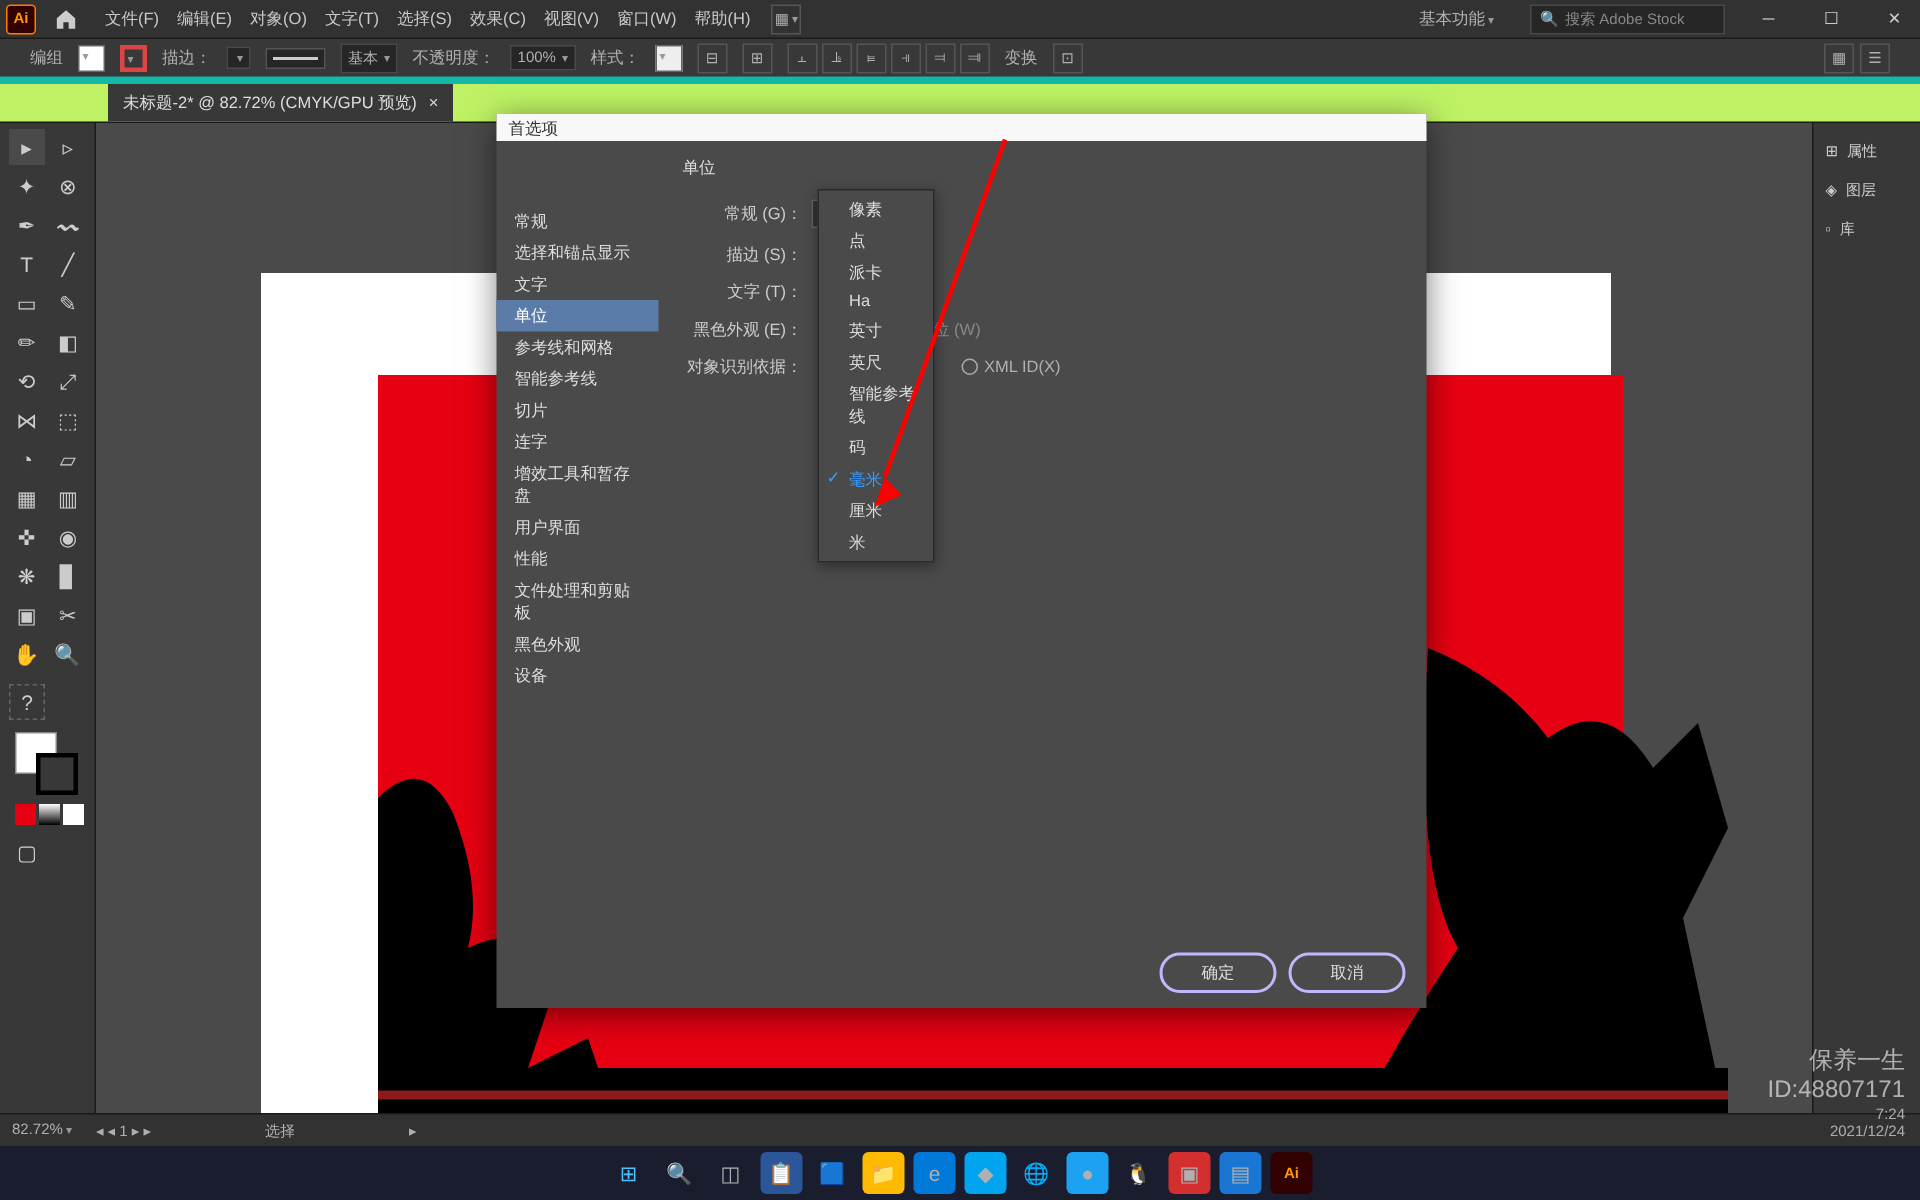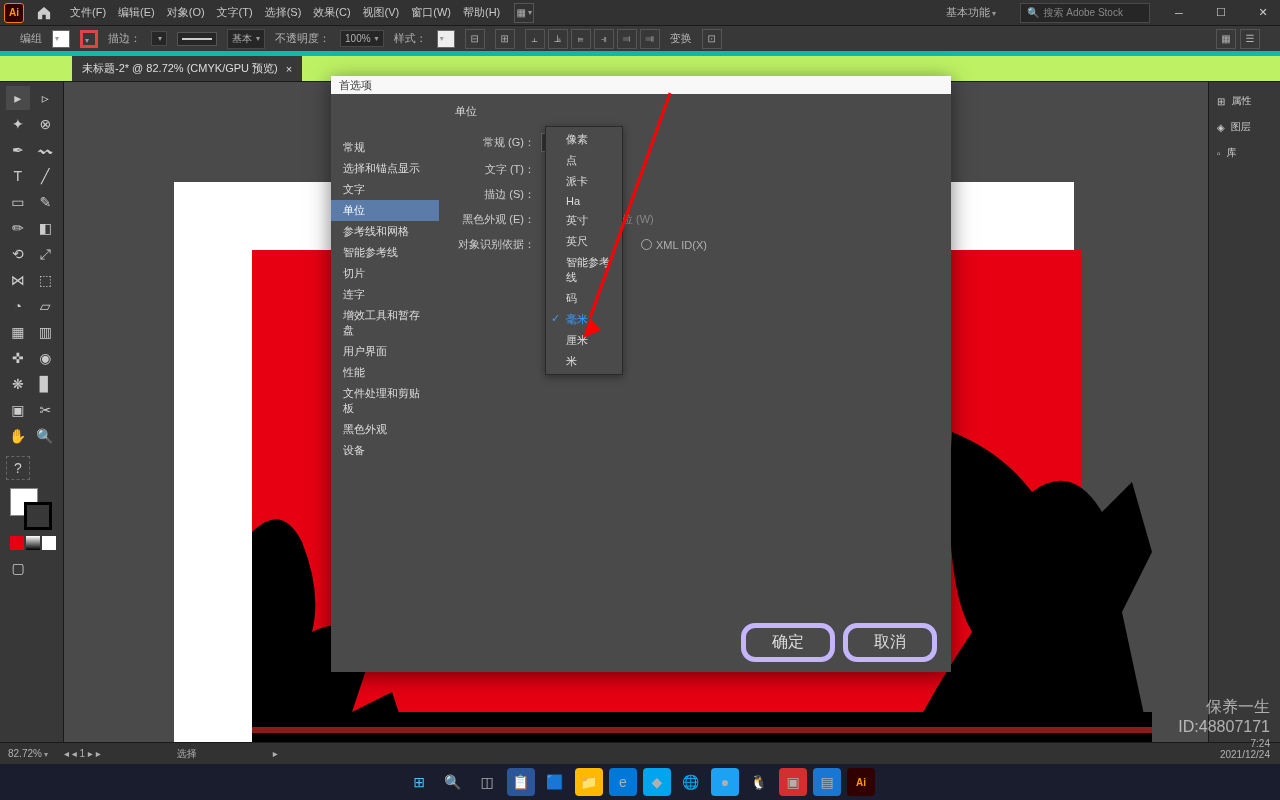--- a/index.html
+++ b/index.html
@@ -44,21 +44,21 @@
 .dialog-content { flex: 1; padding: 10px 16px; }
 .content-header { font-size: 11px; color: #ddd; margin-bottom: 14px; }
 .form-row { display: flex; align-items: center; margin-bottom: 10px; font-size: 11px; }
 .form-label { width: 80px; text-align: right; margin-right: 6px; color: #ccc; }
 .form-select { background: #333; border: 1px solid #666; padding: 1px 16px 1px 6px; color: #ddd; font-size: 11px; position: relative; min-width: 50px; }
 .dropdown-menu { position: absolute; top: 94px; left: 545px; width: 78px; background: #4a4a4a; border: 1px solid #2a2a2a; z-index: 200; padding: 2px 0; box-shadow: 0 2px 8px rgba(0,0,0,0.4); margin-top: 32px; }
 .dropdown-item { padding: 3px 8px 3px 20px; font-size: 11px; color: #ddd; cursor: pointer; position: relative; }
 .dropdown-item.selected { color: #3a9bff; }
 .dropdown-item.selected::before { content: "✓"; position: absolute; left: 5px; }
 .dialog-footer { position: absolute; bottom: 10px; right: 14px; display: flex; gap: 8px; }
-.dlg-btn { padding: 4px 26px; border: 5px solid #c4b5fd; border-radius: 14px; background: transparent; color: #ddd; font-size: 16px; cursor: pointer; margin-top: 28px; }
+.dlg-btn { padding: 4px 26px; border: 2px solid #c4b5fd; border-radius: 14px; background: transparent; color: #ddd; font-size: 11px; cursor: pointer; margin-top: 28px; }
 .arrow-annotation { position: absolute; z-index: 300; pointer-events: none; }
 .radio { width: 11px; height: 11px; border: 1px solid #aaa; border-radius: 50%; display: inline-block; }
 .taskbar { position: absolute; bottom: 0; left: 0; right: 0; height: 36px; background: #1a1d2e; display: flex; align-items: center; justify-content: center; gap: 6px; }
 .tb-icon { width: 28px; height: 28px; border-radius: 4px; display: flex; align-items: center; justify-content: center; font-size: 14px; }
 .watermark { position: absolute; bottom: 40px; right: 10px; color: rgba(255,255,255,0.6); font-size: 16px; z-index: 10; text-align: right; }
 .opt-icon { width: 20px; height: 20px; border: 1px solid #555; display: flex; align-items: center; justify-content: center; font-size: 10px;}
 .chev::after { content: "▾"; font-size: 8px; margin-left: 2px; color: #999;}
 </style>
 </head>
 <body>
@@ -259,24 +259,24 @@
       <div class="sidebar-item">黑色外观</div>
       <div class="sidebar-item">设备</div>
     </div>
     <div class="dialog-content">
       <div class="content-header">单位</div>
       <div class="form-row">
         <div class="form-label">常规 (G)：</div>
         <div class="form-select chev">毫米</div>
       </div>
       <div class="form-row">
+        <div class="form-label">描边 (S)：</div>
+      </div>
+      <div class="form-row">
         <div class="form-label">文字 (T)：</div>
-      </div>
-      <div class="form-row">
-        <div class="form-label">描边 (S)：</div>
       </div>
       <div class="form-row">
         <div class="form-label">黑色外观 (E)：</div>
         <span style="margin-left:48px;color:#888">点为单位 (W)</span>
       </div>
       <div class="form-row" style="margin-top:10px">
         <div class="form-label">对象识别依据：</div>
         <span style="margin-left:100px;display:flex;align-items:center;gap:4px">
           <span class="radio"></span>
           <span>XML ID(X)</span>

